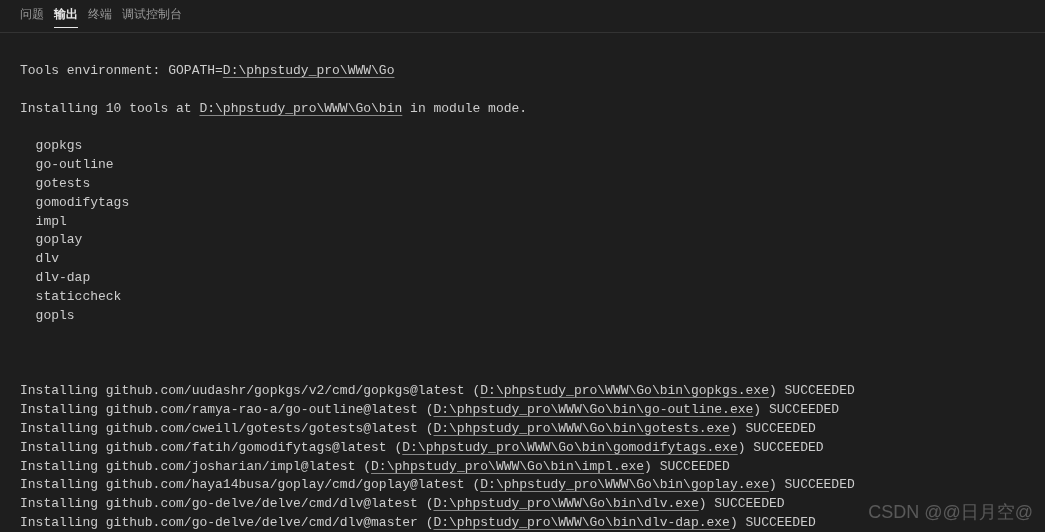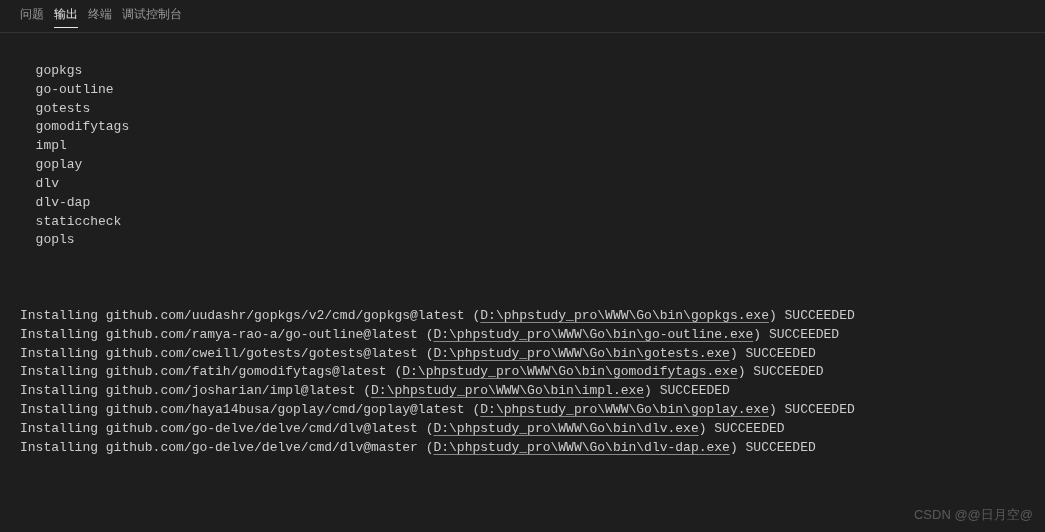--- a/index.html
+++ b/index.html
@@ -20,50 +20,52 @@
   border-bottom: 1px solid #333;
 }
 .tab {
   color: #999;
   font-size: 12px;
   padding-bottom: 4px;
   cursor: pointer;
 }
 .tab.active {
   color: #e8e8e8;
-  font-weight: normal;
+  font-weight: bold;
   border-bottom: 1px solid #e8e8e8;
 }
 .output {
   padding: 10px 20px;
   line-height: 1.45;
   white-space: pre;
 }
 .u { text-decoration: underline; text-decoration-color: #888; text-underline-offset: 3px;}
 .indent { padding-left: 2ch; display: inline-block; }
 .watermark {
   position: absolute;
   right: 12px;
   bottom: 8px;
   color: rgba(200,200,200,0.35);
-  font-size: 13px;
+  font-size: 18px;
   font-family: sans-serif;
 }
 </style>
 </head>
 <body>
 
 <div class="tabs">
   <div class="tab">问题</div>
   <div class="tab active">输出</div>
   <div class="tab">终端</div>
   <div class="tab">调试控制台</div>
 </div>
 
 <div class="output">
+<div><span>Tools environment: GOPATH=</span><span class="u">D:\phpstudy_pro\WWW\Go</span></div>
+<div><span>Installing 10 tools at </span><span class="u">D:\phpstudy_pro\WWW\Go\bin</span><span> in module mode.</span></div>
 <div id="tool-list"><div><span class="indent"></span>gopkgs</div><div><span class="indent"></span>go-outline</div><div><span class="indent"></span>gotests</div><div><span class="indent"></span>gomodifytags</div><div><span class="indent"></span>impl</div><div><span class="indent"></span>goplay</div><div><span class="indent"></span>dlv</div><div><span class="indent"></span>dlv-dap</div><div><span class="indent"></span>staticcheck</div><div><span class="indent"></span>gopls</div></div>
 <div>&nbsp;</div>
 <div id="install-list"><div>Installing github.com/uudashr/gopkgs/v2/cmd/gopkgs@latest (<span class="u">D:\phpstudy_pro\WWW\Go\bin\gopkgs.exe</span>) SUCCEEDED</div><div>Installing github.com/ramya-rao-a/go-outline@latest (<span class="u">D:\phpstudy_pro\WWW\Go\bin\go-outline.exe</span>) SUCCEEDED</div><div>Installing github.com/cweill/gotests/gotests@latest (<span class="u">D:\phpstudy_pro\WWW\Go\bin\gotests.exe</span>) SUCCEEDED</div><div>Installing github.com/fatih/gomodifytags@latest (<span class="u">D:\phpstudy_pro\WWW\Go\bin\gomodifytags.exe</span>) SUCCEEDED</div><div>Installing github.com/josharian/impl@latest (<span class="u">D:\phpstudy_pro\WWW\Go\bin\impl.exe</span>) SUCCEEDED</div><div>Installing github.com/haya14busa/goplay/cmd/goplay@latest (<span class="u">D:\phpstudy_pro\WWW\Go\bin\goplay.exe</span>) SUCCEEDED</div><div>Installing github.com/go-delve/delve/cmd/dlv@latest (<span class="u">D:\phpstudy_pro\WWW\Go\bin\dlv.exe</span>) SUCCEEDED</div><div>Installing github.com/go-delve/delve/cmd/dlv@master (<span class="u">D:\phpstudy_pro\WWW\Go\bin\dlv-dap.exe</span>) SUCCEEDED</div></div>
 
 
 
 </div>
 
 <div class="watermark">CSDN @@日月空@</div>
 

